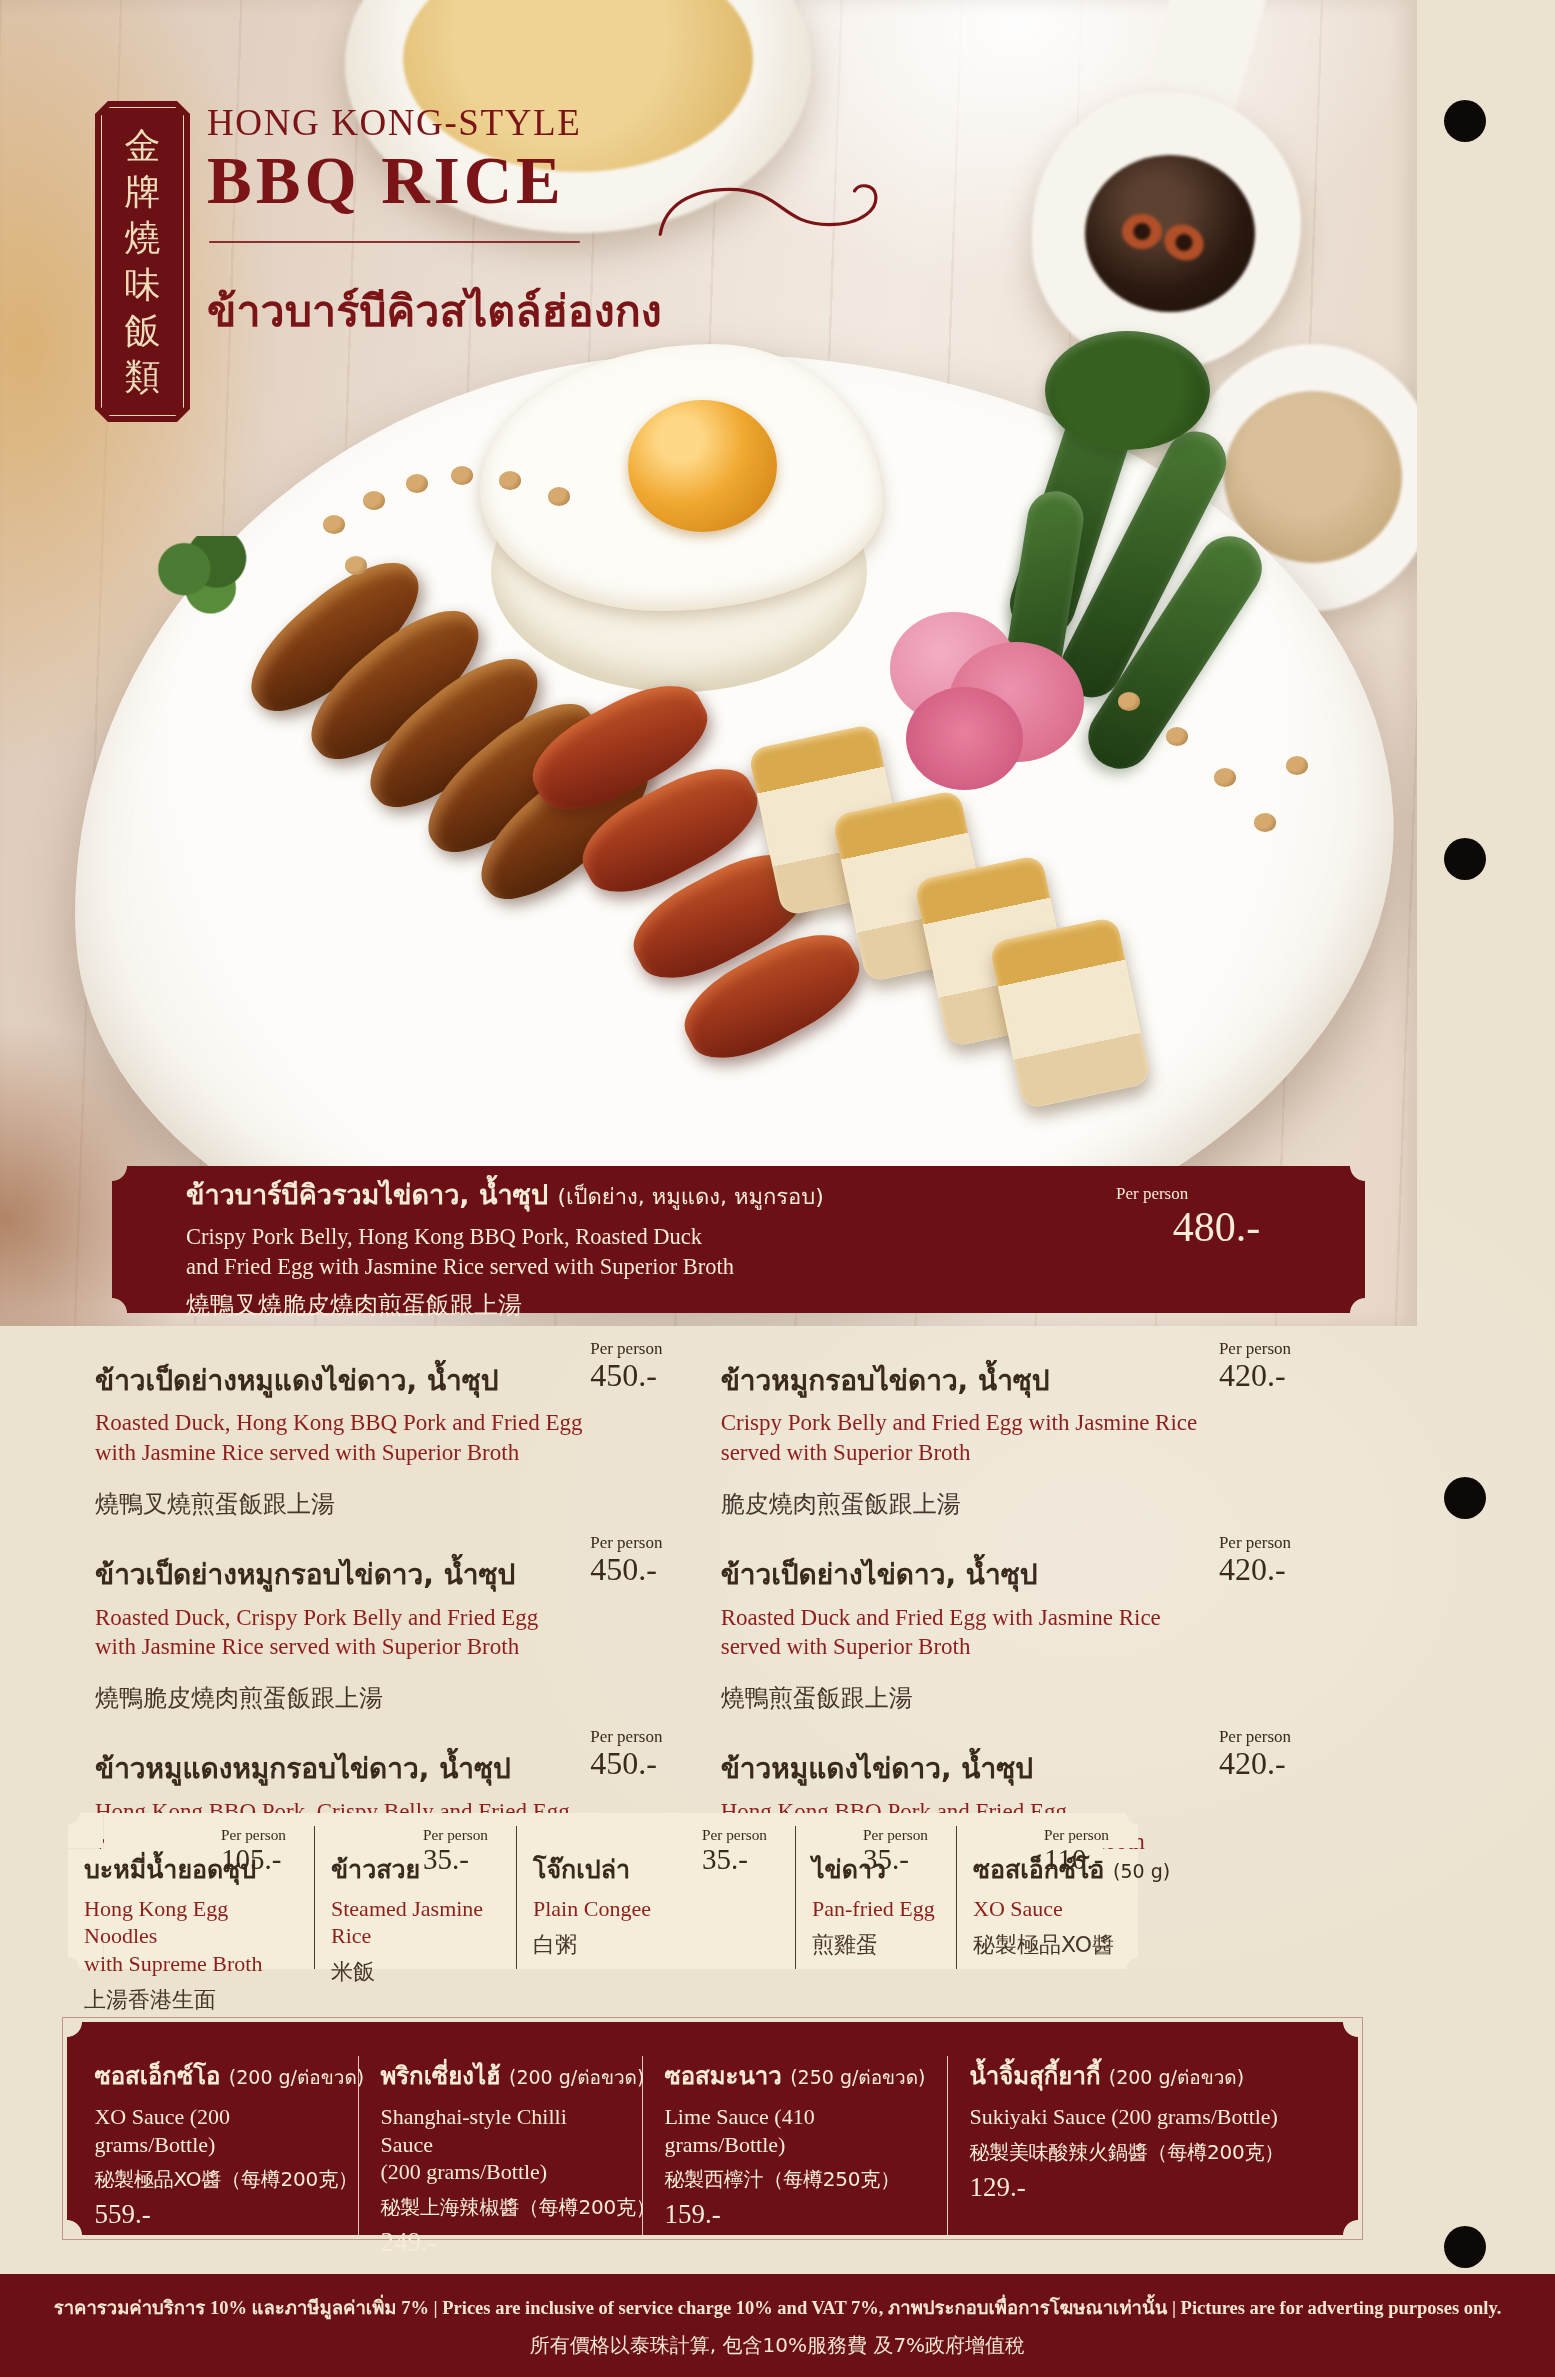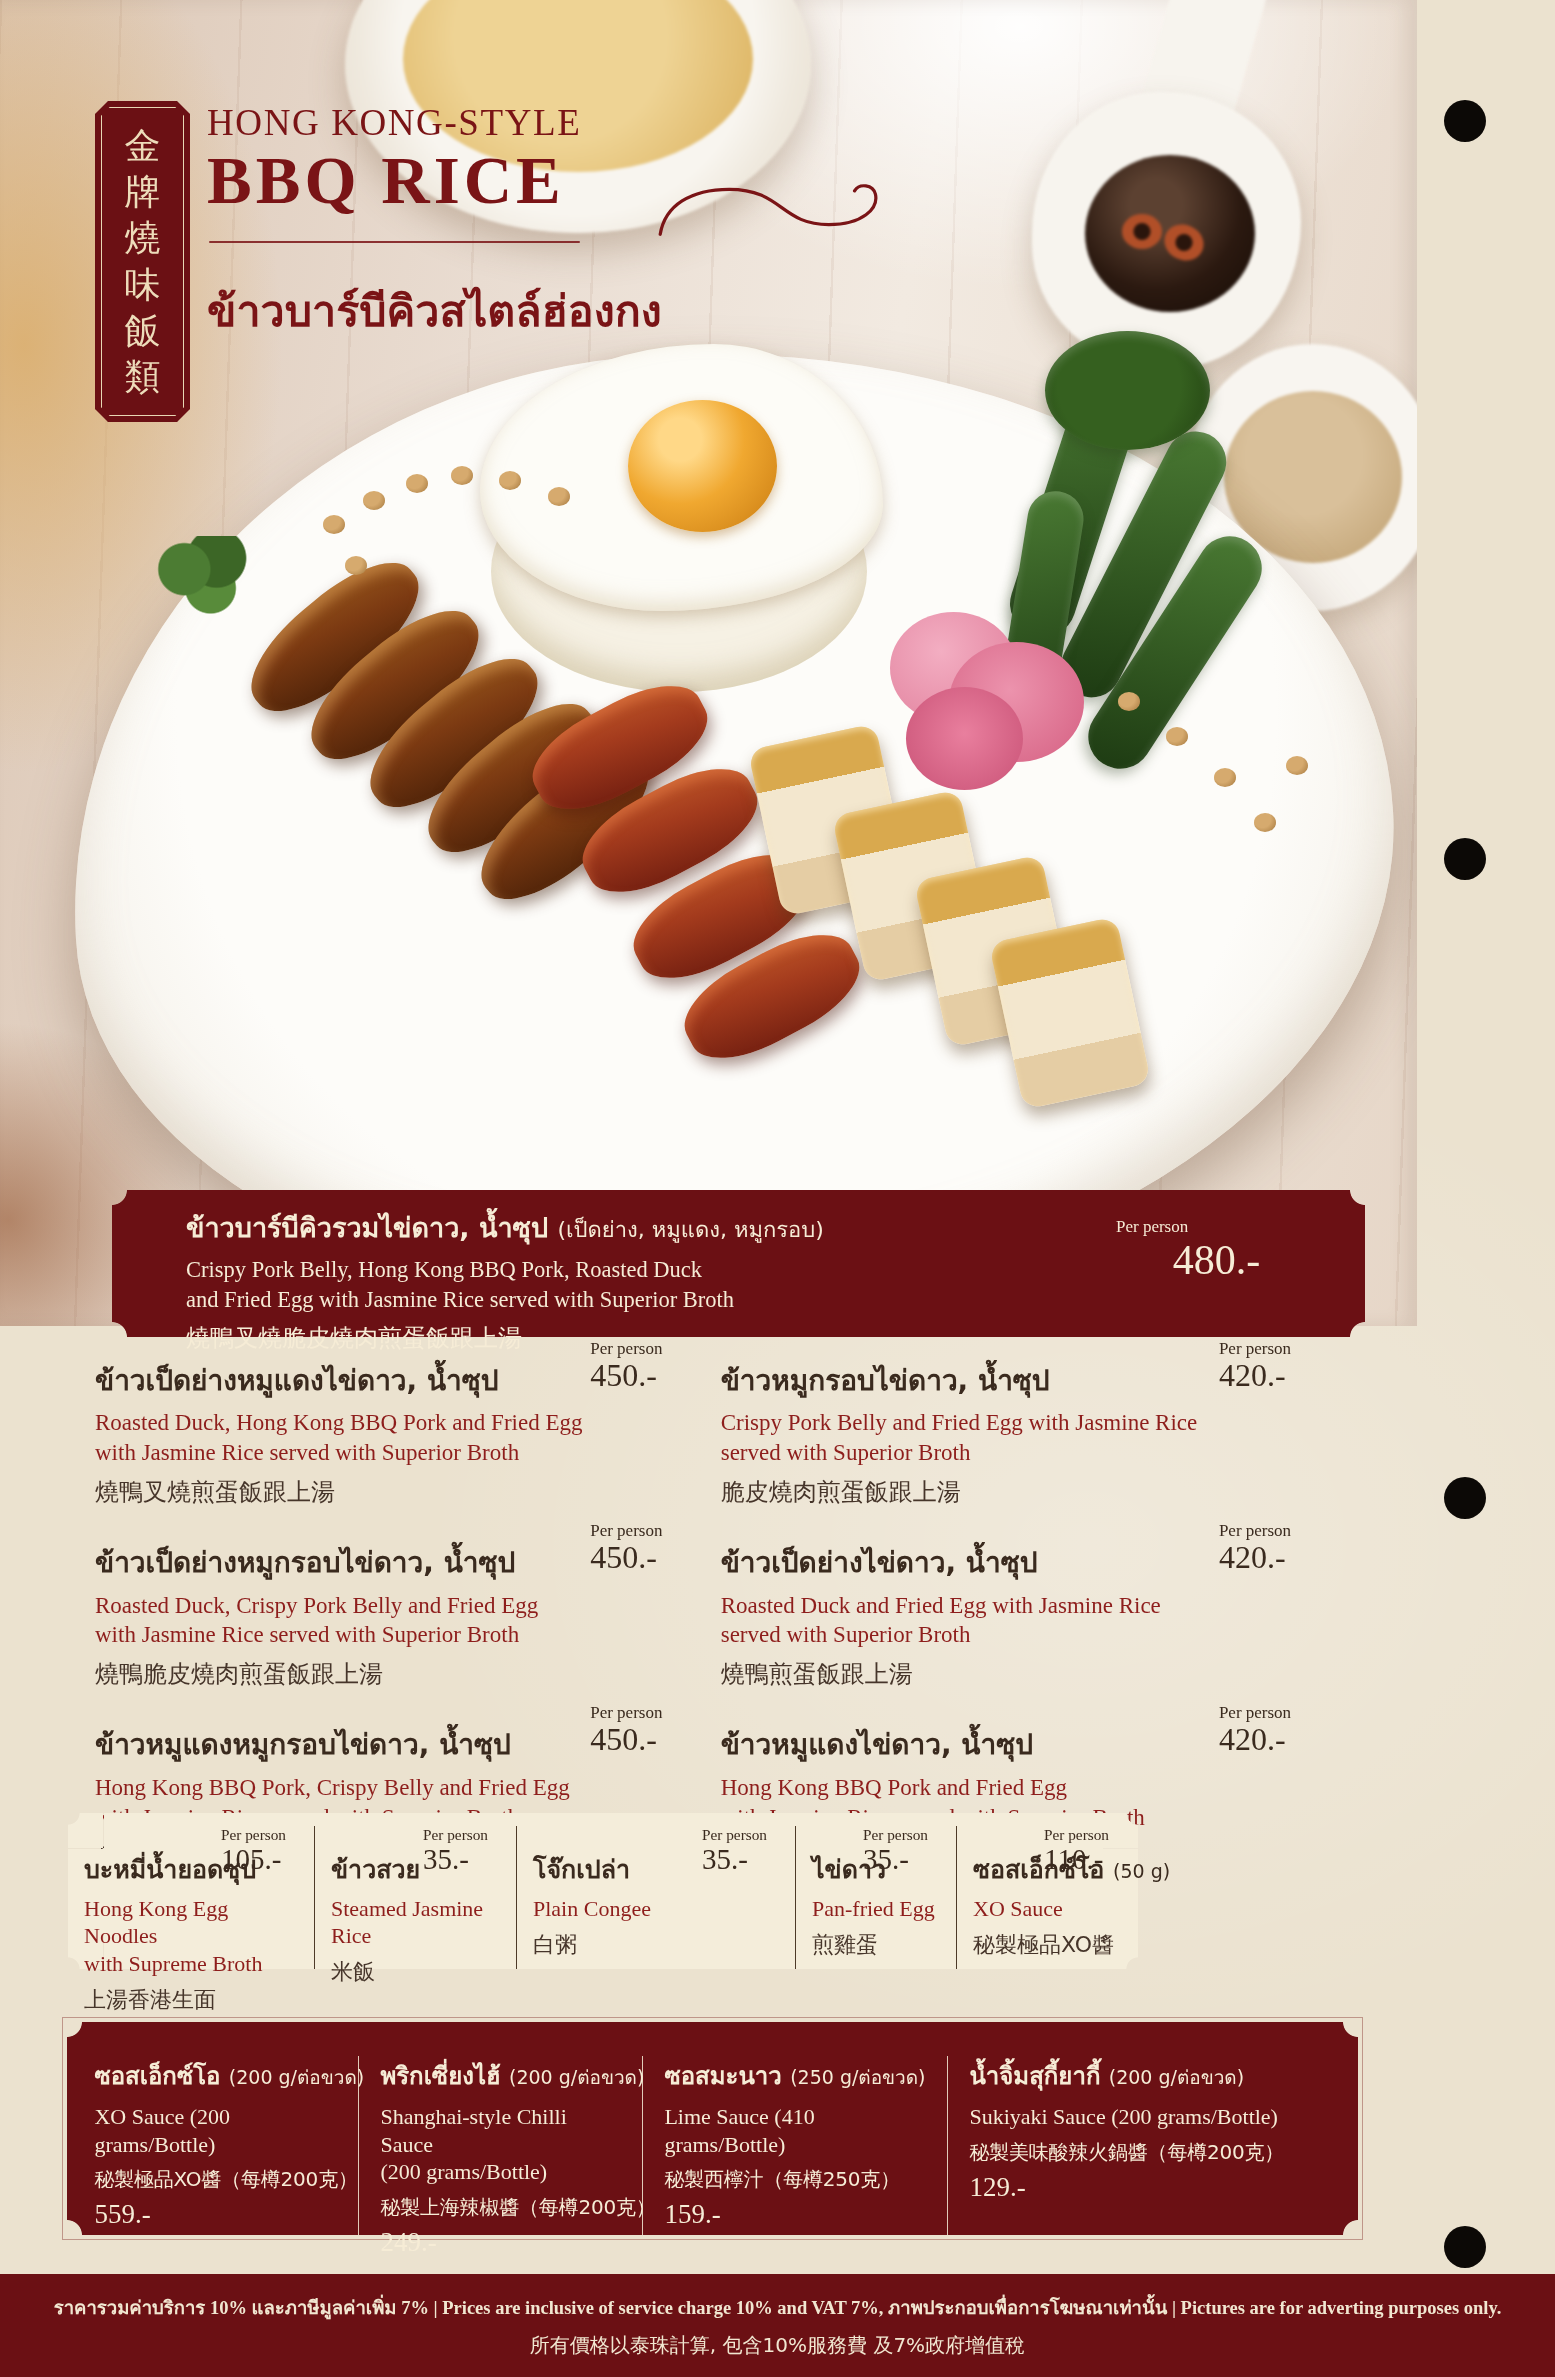--- a/index.html
+++ b/index.html
@@ -120,40 +120,40 @@
     background:
       radial-gradient(circle at 0 0, rgba(0,0,0,0) 11.2px, #f4edda 12px) top left/35px 35px no-repeat,
       radial-gradient(circle at 100% 0, rgba(0,0,0,0) 11.2px, #f4edda 12px) top right/35px 35px no-repeat,
       radial-gradient(circle at 0 100%, rgba(0,0,0,0) 11.2px, #f4edda 12px) bottom left/35px 35px no-repeat,
       radial-gradient(circle at 100% 100%, rgba(0,0,0,0) 11.2px, #f4edda 12px) bottom right/35px 35px no-repeat,
       linear-gradient(#f4edda,#f4edda) top center/calc(100% - 71px) 100% no-repeat,
       linear-gradient(#f4edda,#f4edda) center left/100% calc(100% - 71px) no-repeat;}
 
   
   .banner{position:absolute;left:112px;top:1166px;width:1253px;height:147px;color:#f6ecd6;
-    display:flex;box-sizing:border-box;padding:16px 48px 0 74px;margin-top:24px;}
+    display:flex;box-sizing:border-box;padding:7px 48px 0 74px;}
   .b-left{flex:1;}
   .b-thai{font-family:"DejaVu Sans","Liberation Sans",sans-serif;font-size:27px;font-weight:700;white-space:nowrap;}
   .b-note{font-size:22px;font-weight:400;}
   .b-en{font-size:22.5px;line-height:1.3;margin-top:6.4px;}
   .b-cn{font-family:"DejaVu Sans","Liberation Sans",sans-serif;font-size:24px;margin-top:8px;}
   .b-right{width:201px;padding-top:11.2px;}
   .pp{font-size:17px;}
   .b-price{font-size:42px;line-height:1.1;text-align:center;}
 
   
   .menu-grid{position:absolute;left:95px;top:1339px;width:1237px;display:grid;
     grid-template-columns:608px 611px;column-gap:17.7px;row-gap:13px;}
   .menu-item{position:relative;min-height:125px;padding-right:112px;box-sizing:border-box;}
   .mi-thai{font-family:"DejaVu Sans","Liberation Sans",sans-serif;font-size:28px;font-weight:700;
     color:#3a2a1e;white-space:nowrap;padding-top:19px;}
   .mi-price-block{position:absolute;right:4.8px;top:0;width:108px;color:#3a2a1e;}
   .mi-price{font-size:32px;line-height:1.05;}
   .mi-desc{font-size:23px;line-height:1.3;color:#8e1e1c;margin-top:6.4px;}
-  .mi-cn{font-family:"DejaVu Sans","Liberation Sans",sans-serif;font-size:24px;color:#46352a;margin-top:8px;}
+  .mi-cn{font-family:"DejaVu Sans","Liberation Sans",sans-serif;font-size:24px;color:#46352a;margin-top:20px;}
 
   
   .side-card{position:absolute;left:68px;top:1813px;width:1070px;height:156px;display:flex;
     box-sizing:border-box;padding:13px 0 0 0;}
   .side-col{position:relative;box-sizing:border-box;padding:0 16px;}
   .side-col.sep{border-right:1.6px solid #4d3a28;}
   .w1{width:247px;} .w2{width:202px;} .w3{width:279px;} .w4{width:161px;} .w5{width:180px;border-right:none;}
   .sc-head{position:relative;}
   .sc-thai{font-family:"DejaVu Sans","Liberation Sans",sans-serif;font-size:25px;font-weight:700;
     color:#3a2a1e;padding-top:22.5px;white-space:nowrap;}

